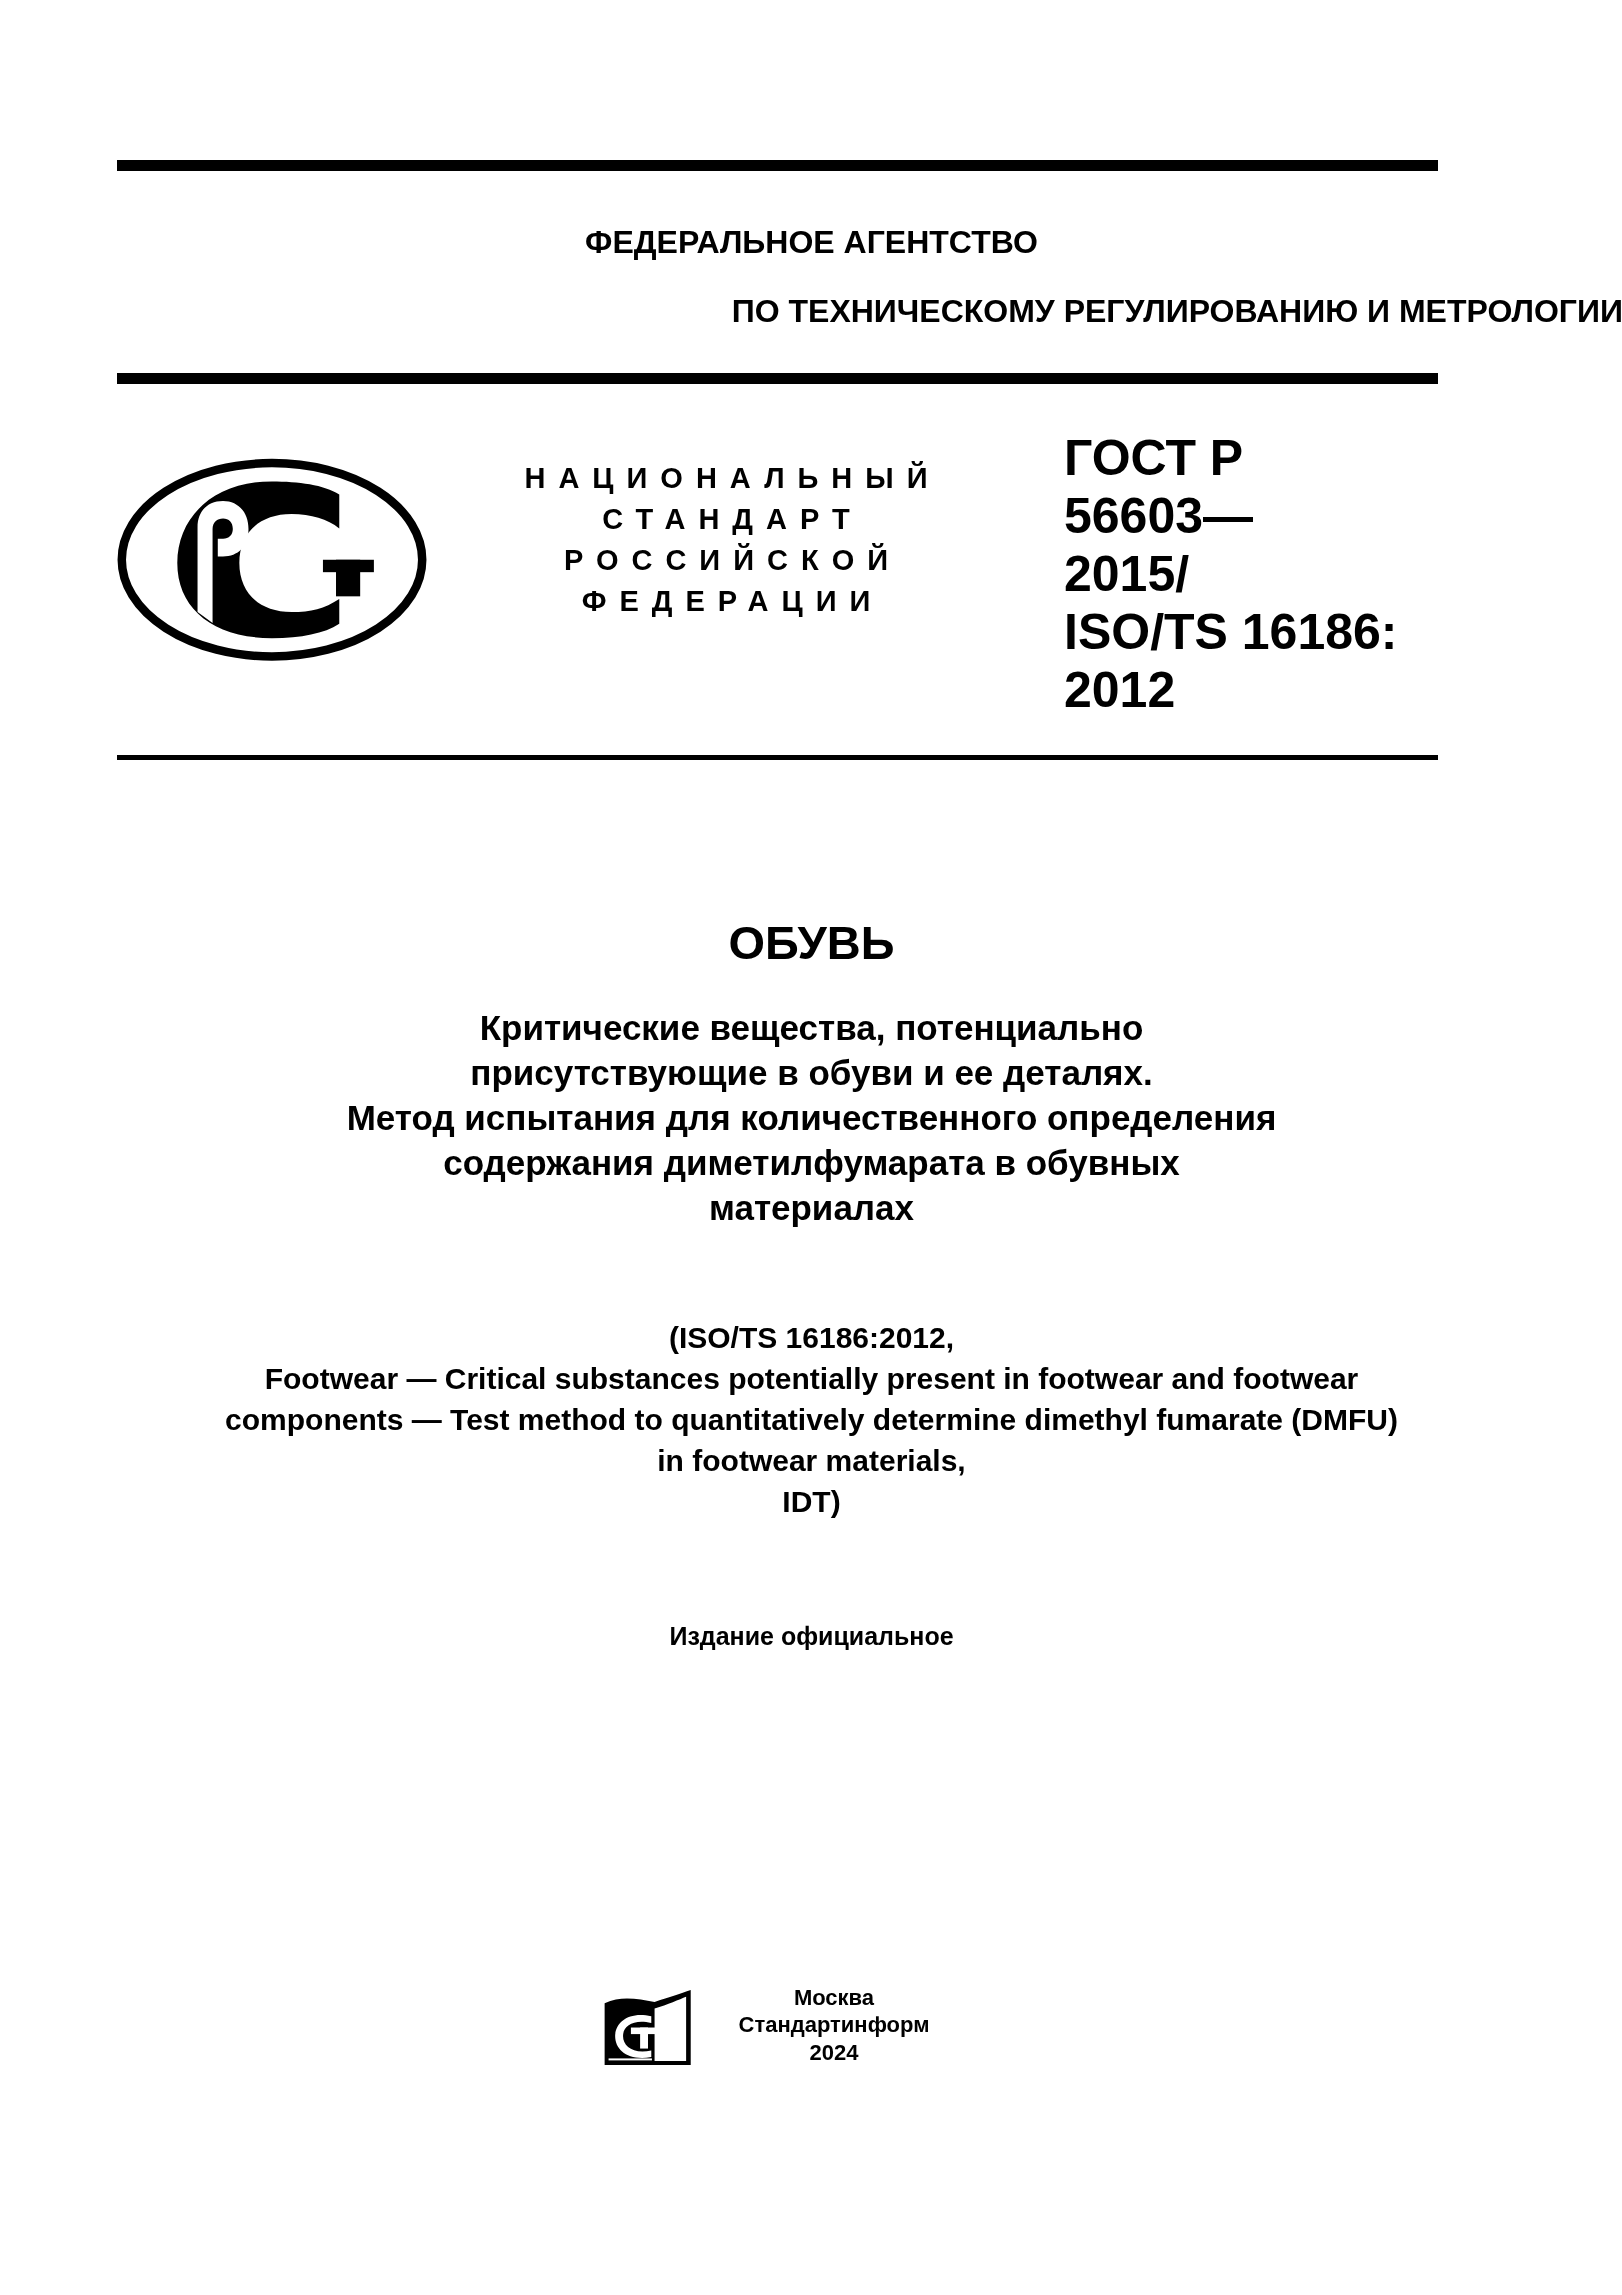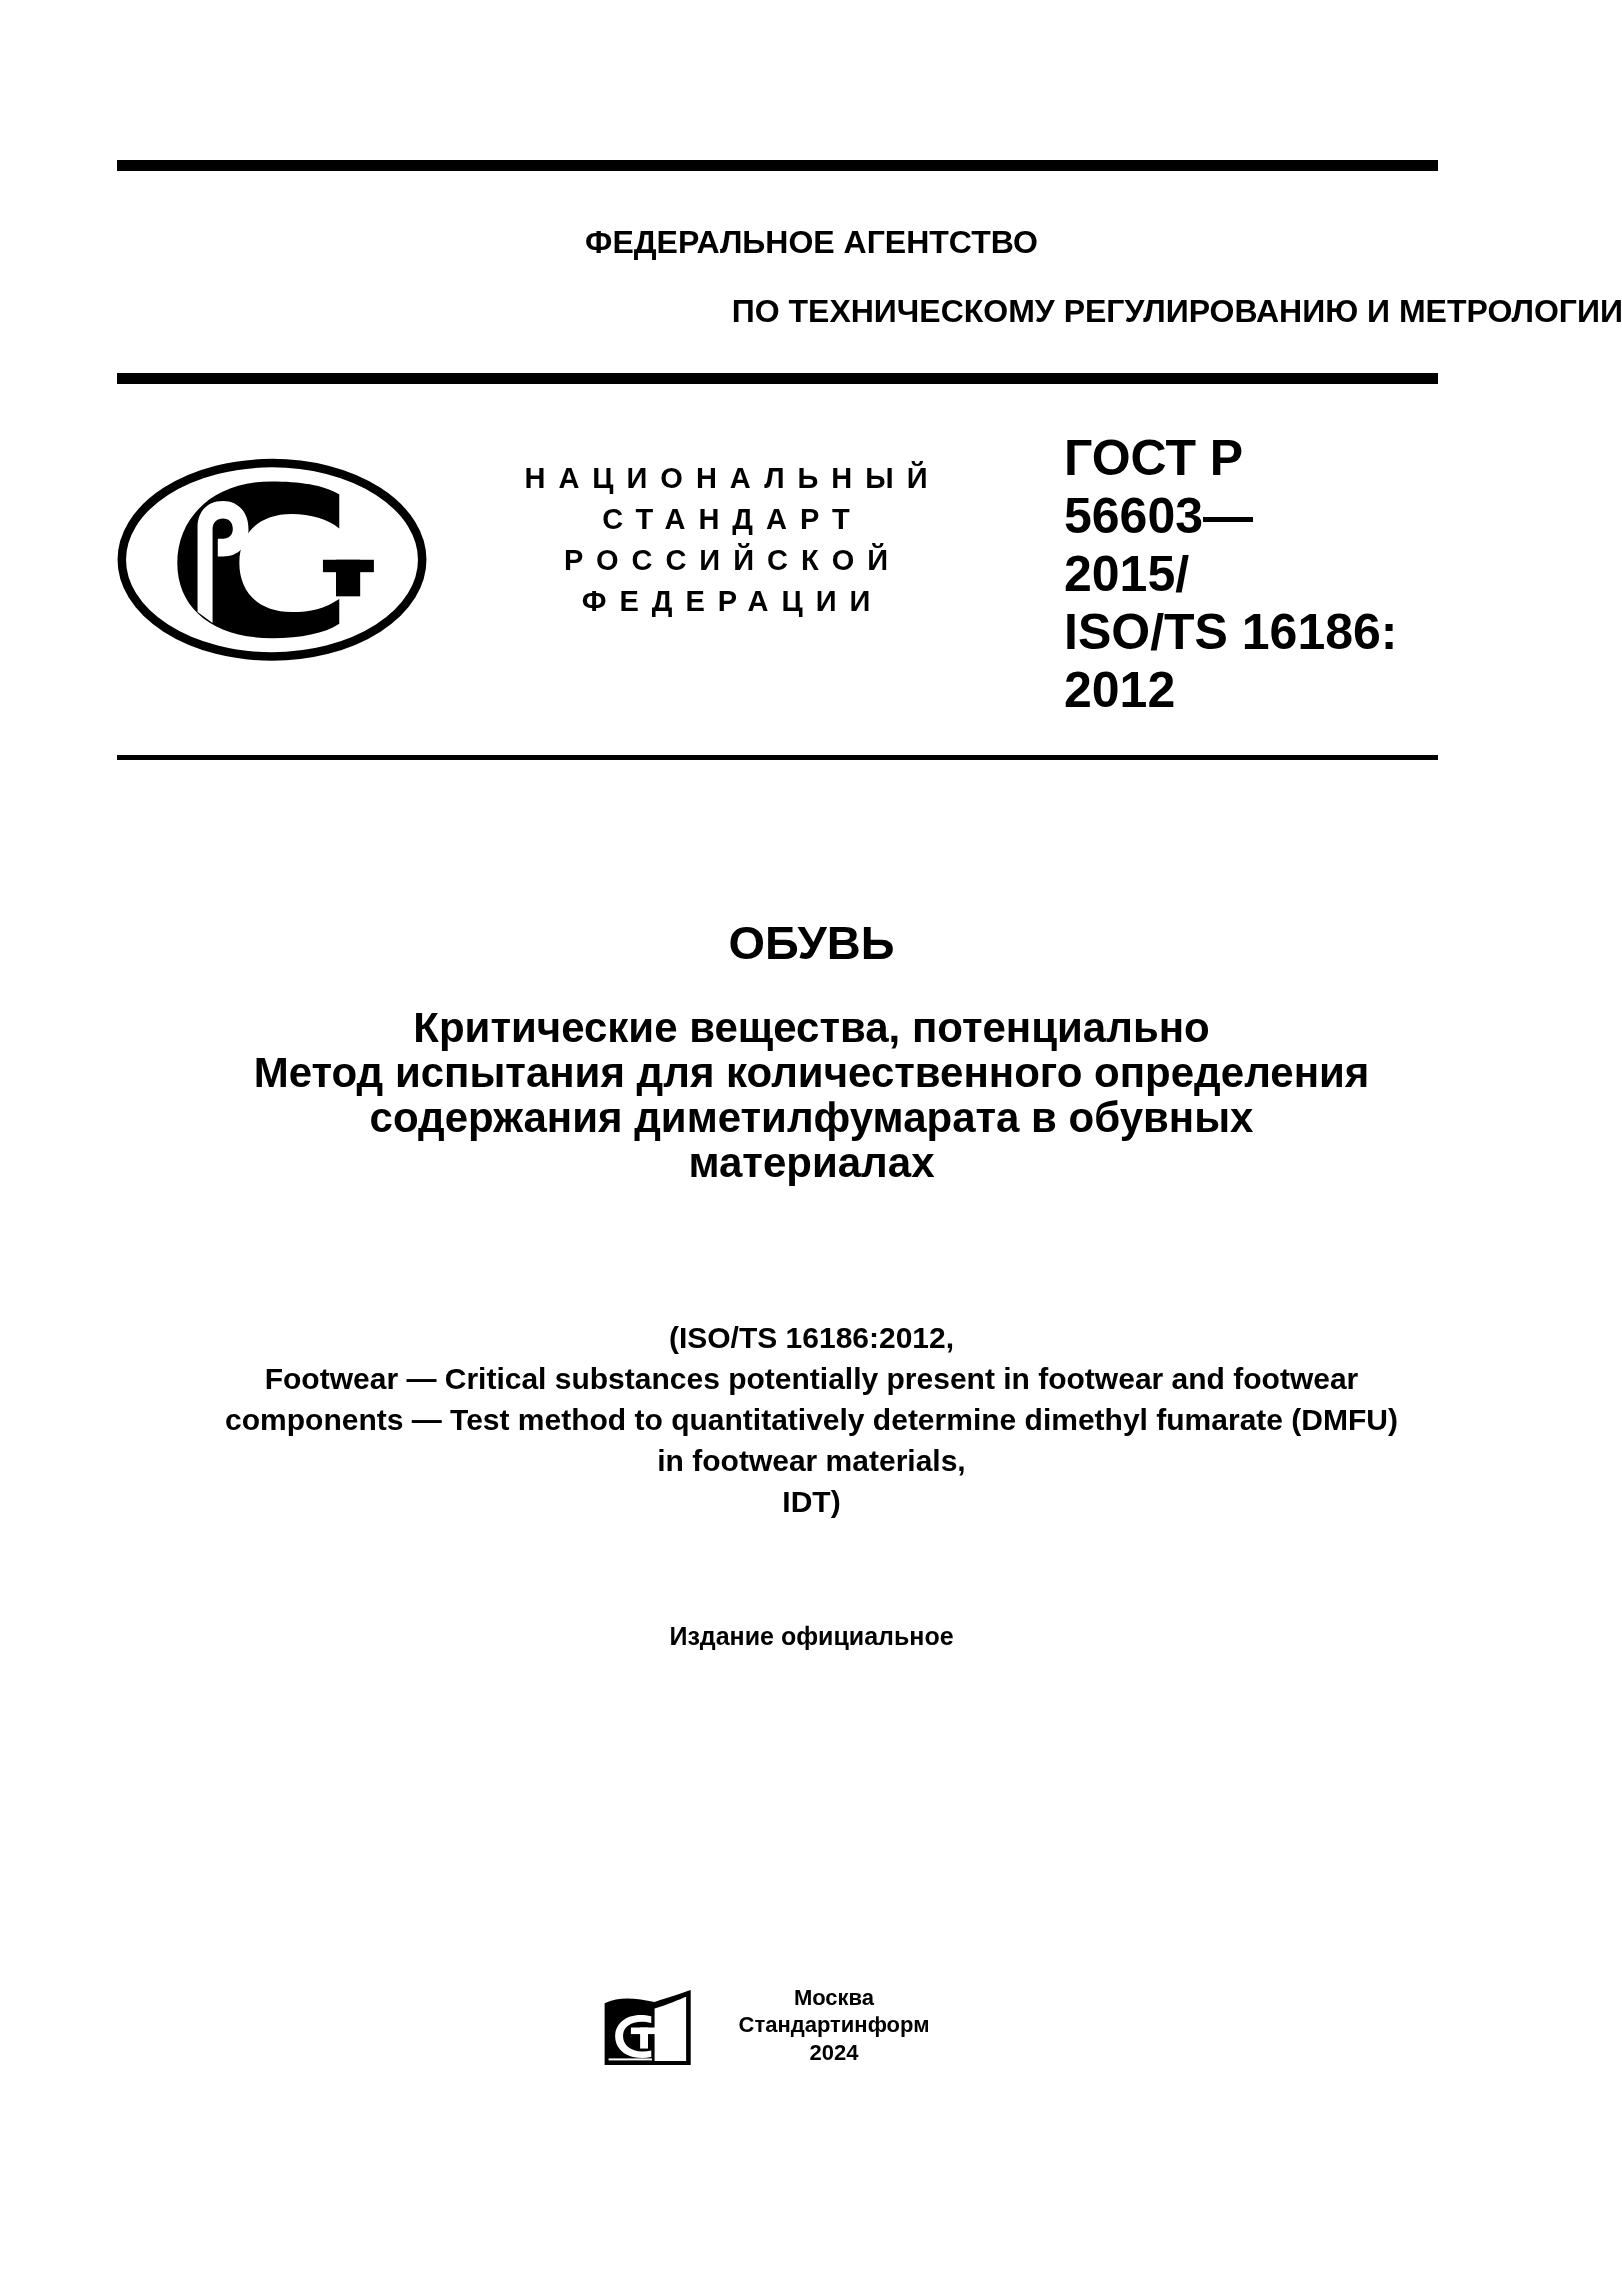--- a/index.html
+++ b/index.html
@@ -17,21 +17,21 @@
     .agency-2 { top: 293px; text-align: right; }
 
     .logo-gost { position: absolute; left: 115px; top: 452px; width: 314px; height: 209px; }
 
     .national { position: absolute; left: 497px; top: 458px; width: 471px; text-align: center; font-weight: bold; font-size: 29px; letter-spacing: 13px; line-height: 41px; }
     .national div { white-space: nowrap; }
 
     .designation { position: absolute; left: 1064px; top: 429px; font-weight: bold; font-size: 50px; line-height: 58px; white-space: nowrap; }
 
     .title-main { position: absolute; left: 0; width: 1623px; top: 915px; text-align: center; font-weight: bold; font-size: 47px; }
-    .subtitle { position: absolute; left: 0; width: 1623px; top: 1005px; text-align: center; font-weight: bold; font-size: 42px; line-height: 45px; }
+    .subtitle { position: absolute; left: 0; width: 1623px; top: 1005px; text-align: center; font-weight: bold; font-size: 35px; line-height: 45px; }
     .subtitle div { white-space: nowrap; }
 
     .iso-ref { position: absolute; left: 0; width: 1623px; top: 1317px; text-align: center; font-weight: bold; font-size: 30px; line-height: 41px; }
     .iso-ref div { white-space: nowrap; }
 
     .edition { position: absolute; left: 0; width: 1623px; top: 1622px; text-align: center; font-weight: bold; font-size: 25px; }
 
     .publisher { position: absolute; left: 602px; top: 1977px; width: 367px; height: 105px; }
     .logo-sti { position: absolute; left: 0; top: 13px; width: 92px; height: 79px; }
     .pub-text { position: absolute; left: 124px; top: 6.5px; width: 216px; text-align: center; font-weight: bold; font-size: 22px; line-height: 27.5px; }
@@ -68,20 +68,21 @@
   <div>ISO/TS 16186:</div>
   <div>2012</div>
 </div>
 
 <div class="rule rule-bot"></div>
 
 <div class="title-main">ОБУВЬ</div>
 
 <div class="subtitle">
   <div>Критические вещества, потенциально</div>
+  <div>присутствующие в обуви и ее деталях.</div>
   <div>Метод испытания для количественного определения</div>
   <div>содержания диметилфумарата в обувных</div>
   <div>материалах</div>
 </div>
 
 <div class="iso-ref">
   <div>(ISO/TS 16186:2012,</div>
   <div>Footwear — Critical substances potentially present in footwear and footwear</div>
   <div>components — Test method to quantitatively determine dimethyl fumarate (DMFU)</div>
   <div>in footwear materials,</div>

